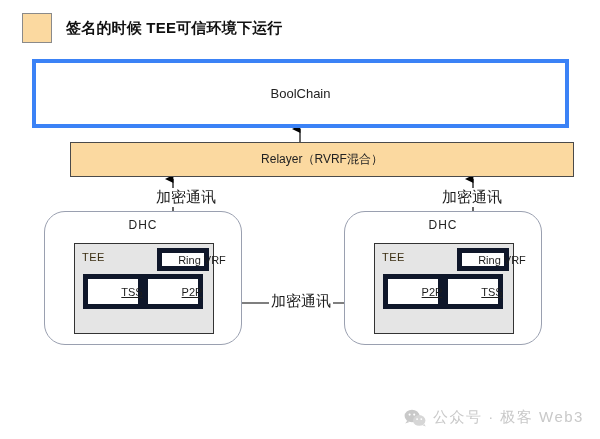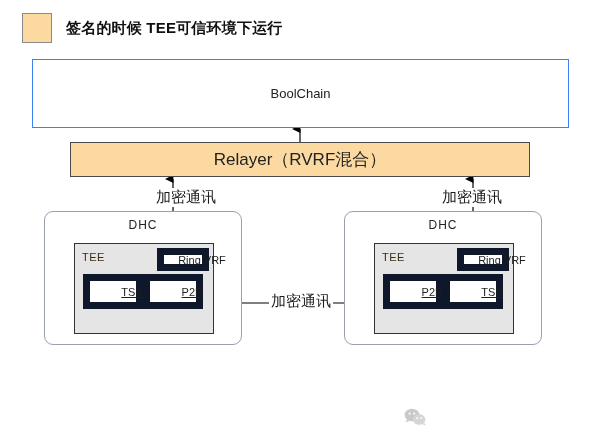--- a/index.html
+++ b/index.html
@@ -55,46 +55,46 @@
     align-items: center;
     justify-content: center;
   }
 
   #boolchain {
     left: 32px;
     top: 59px;
     width: 537px;
     height: 69px;
     background: #ffffff;
-    border: 1px solid #3b82f6;
+    border: 4px solid #3b82f6;
     font-size: 13px;
     color: #222;
   }
 
   #relayer {
     left: 70px;
     top: 142px;
-    width: 460px;
+    width: 504px;
     height: 35px;
     background: #fbd9a0;
     border: 1px solid #4a4a4a;
-    font-size: 17px;
+    font-size: 12px;
     color: #222;
   }
 
   
   .dhc {
     position: absolute;
     box-sizing: border-box;
     top: 211px;
     width: 198px;
     height: 134px;
     background: #ffffff;
     border: 1px solid #9aa0b0;
-    border-radius: 9px;
+    border-radius: 21px;
   }
   #dhc-left  { left: 44px; }
   #dhc-right { left: 344px; }
 
   .dhc-title {
     position: absolute;
     top: 6px;
     left: 0;
     width: 100%;
     text-align: center;
@@ -122,21 +122,21 @@
     font-size: 11px;
     color: #3a2d10;
     letter-spacing: 0.5px;
   }
 
   
   .mod {
     position: absolute;
     box-sizing: border-box;
     background: #ffffff;
-    border: 7px solid #0f172a;
+    border: 5px solid #0f172a;
     display: flex;
     align-items: center;
     justify-content: center;
     font-size: 11px;
     color: #1d1d1d;
     white-space: nowrap;
     padding-left: 38px;
   }
   .mod-ringvrf {
     top: 4px;
@@ -275,13 +275,14 @@
   <svg class="wm-icon" width="22" height="18" viewBox="0 0 22 18" xmlns="http://www.w3.org/2000/svg">
     <ellipse cx="8" cy="7" rx="7.4" ry="6.2" fill="#c9c9c9"></ellipse>
     <path d="M3.4,11.6 L1.2,14.6 L5.4,13.0 Z" fill="#c9c9c9"></path>
     <ellipse cx="15.2" cy="11.4" rx="6.2" ry="5.3" fill="#d6d6d6"></ellipse>
     <path d="M20.4,14.9 L21.8,17.4 L18.3,16.3 Z" fill="#d6d6d6"></path>
     <circle cx="5.6" cy="5.6" r="1.05" fill="#ffffff"></circle>
     <circle cx="10.2" cy="5.6" r="1.05" fill="#ffffff"></circle>
     <circle cx="13.1" cy="10.1" r="0.95" fill="#ffffff"></circle>
     <circle cx="17.3" cy="10.1" r="0.95" fill="#ffffff"></circle>
   </svg>
+  <div id="watermark-text">公众号 · 极客 Web3</div>
 </div>
 
 </body></html>

